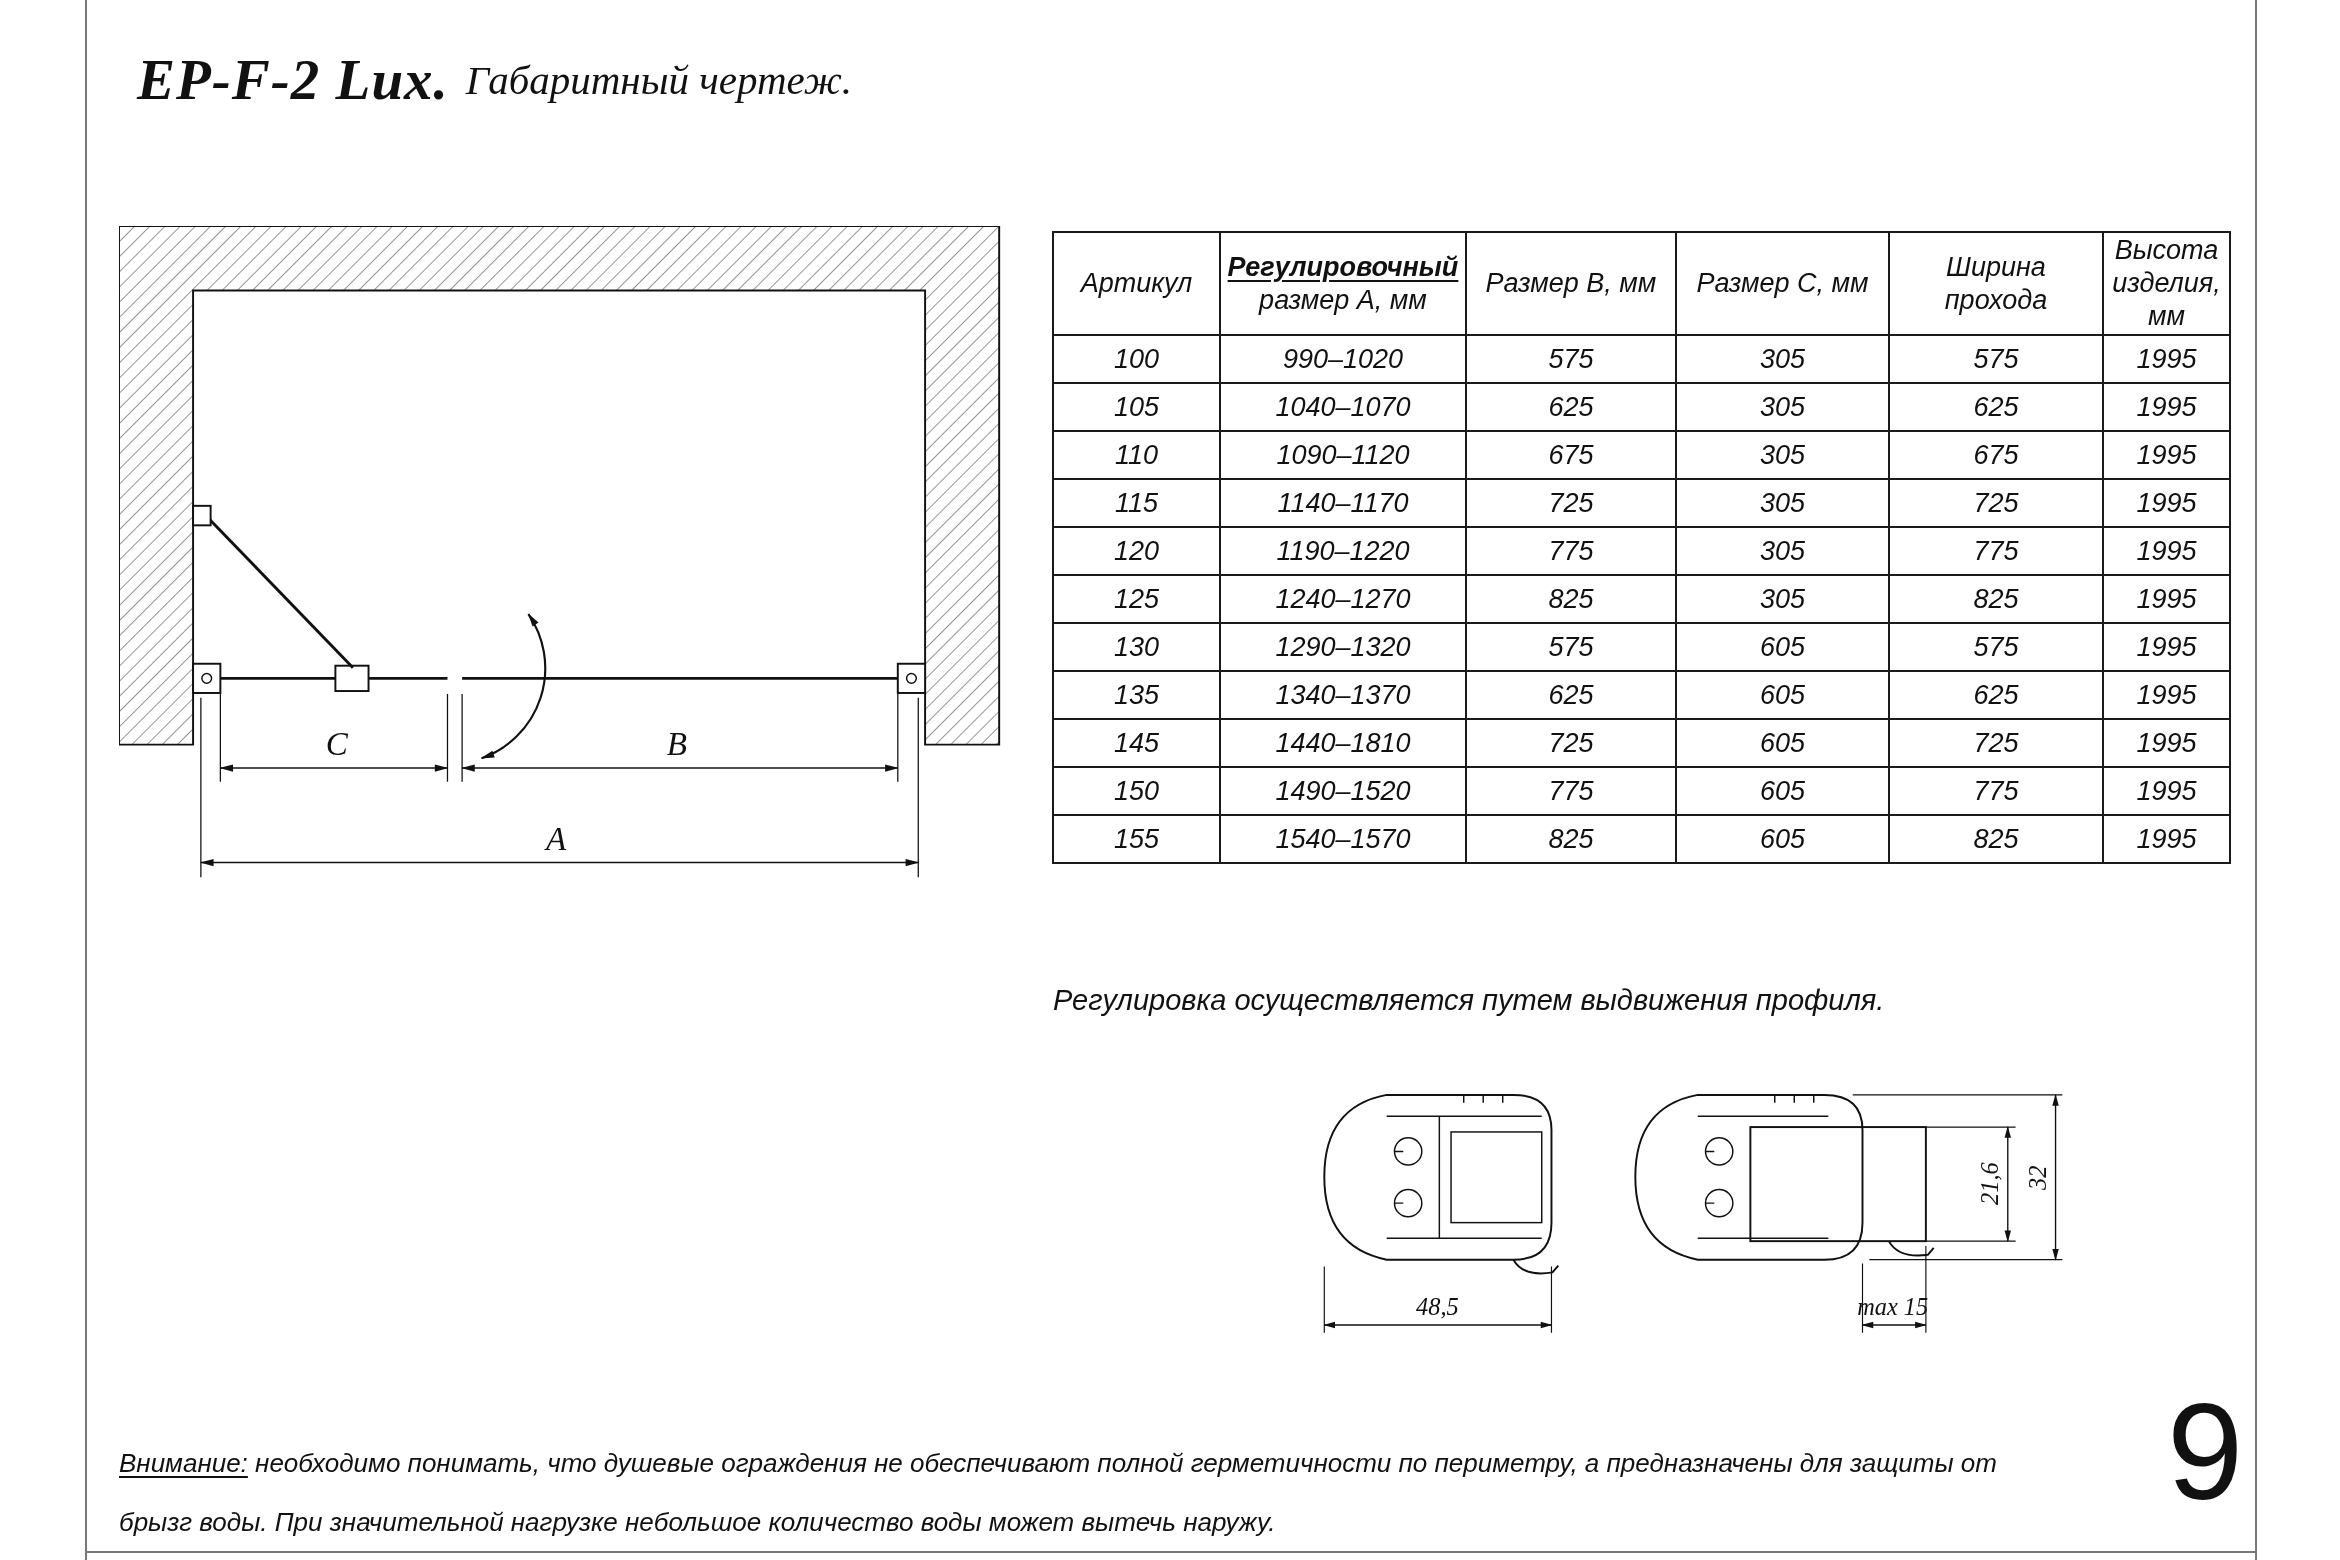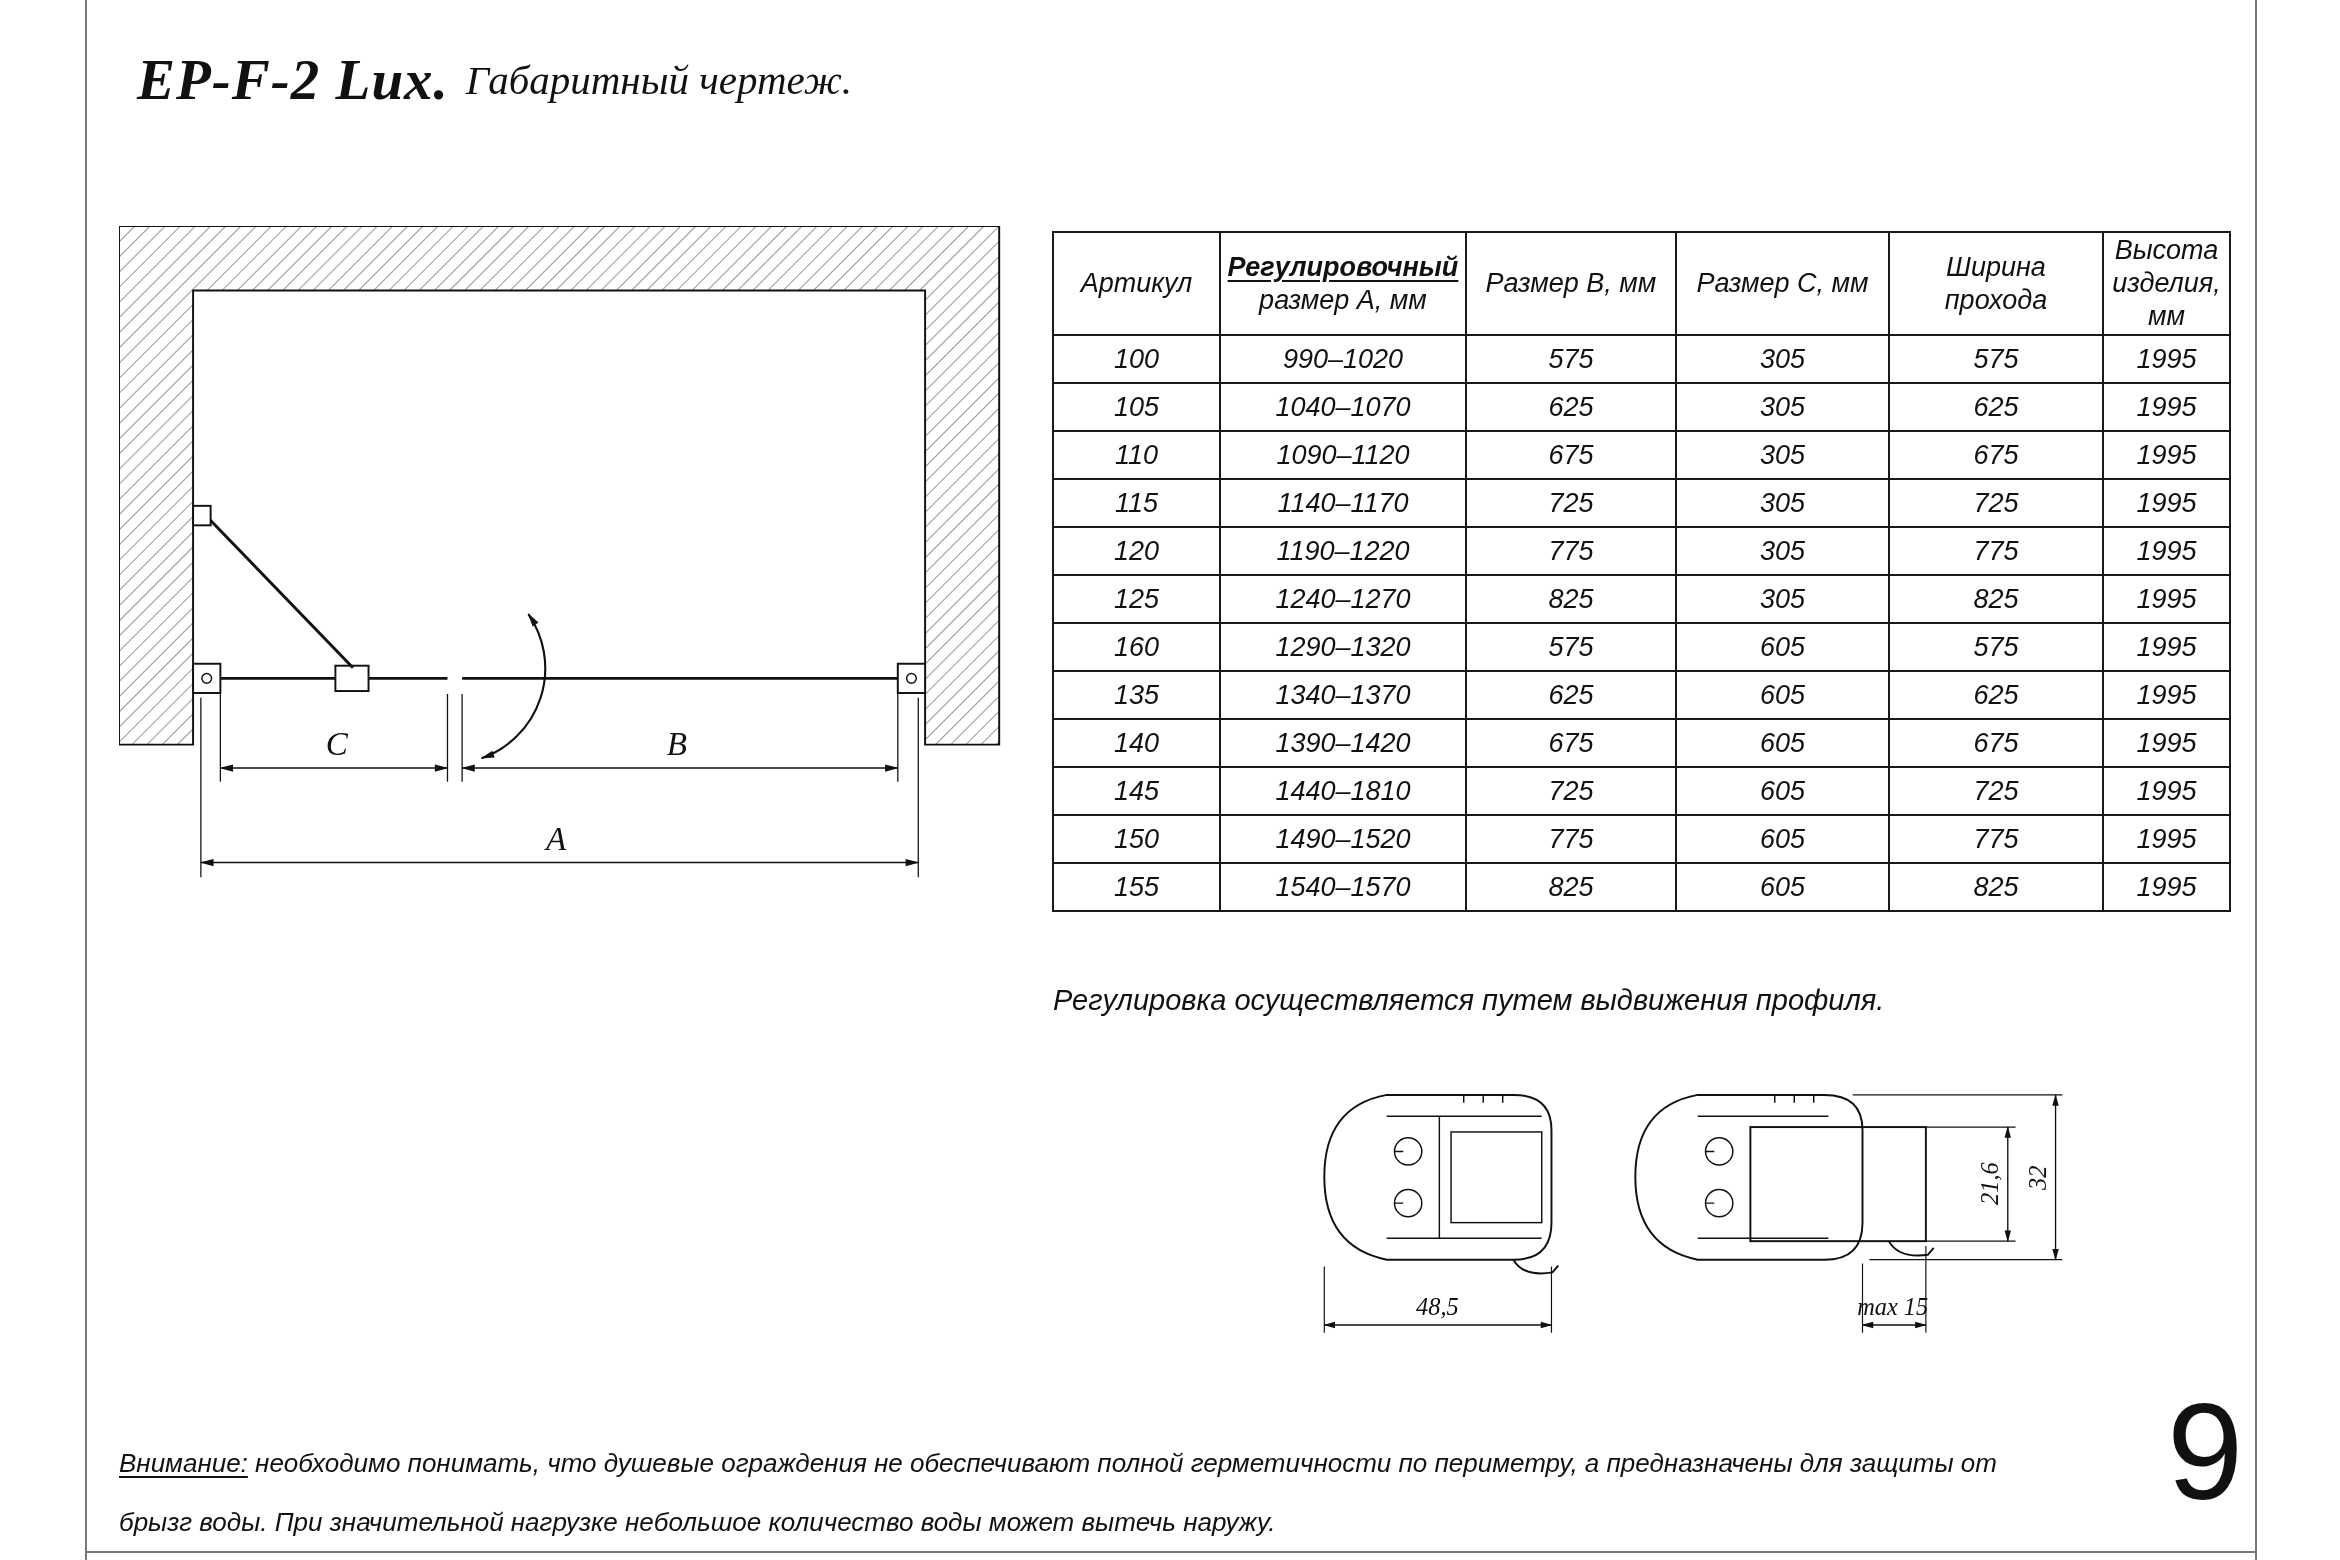--- a/index.html
+++ b/index.html
@@ -206,41 +206,33 @@
       </tr>
       <tr>
         <td>125</td>
         <td>1240–1270</td>
         <td>825</td>
         <td>305</td>
         <td>825</td>
         <td>1995</td>
       </tr>
       <tr>
-        <td>160</td>
+        <td>130</td>
         <td>1290–1320</td>
         <td>575</td>
         <td>605</td>
         <td>575</td>
         <td>1995</td>
       </tr>
       <tr>
         <td>135</td>
         <td>1340–1370</td>
         <td>625</td>
         <td>605</td>
         <td>625</td>
-        <td>1995</td>
-      </tr>
-      <tr>
-        <td>140</td>
-        <td>1390–1420</td>
-        <td>675</td>
-        <td>605</td>
-        <td>675</td>
         <td>1995</td>
       </tr>
       <tr>
         <td>145</td>
         <td>1440–1810</td>
         <td>725</td>
         <td>605</td>
         <td>725</td>
         <td>1995</td>
       </tr>

